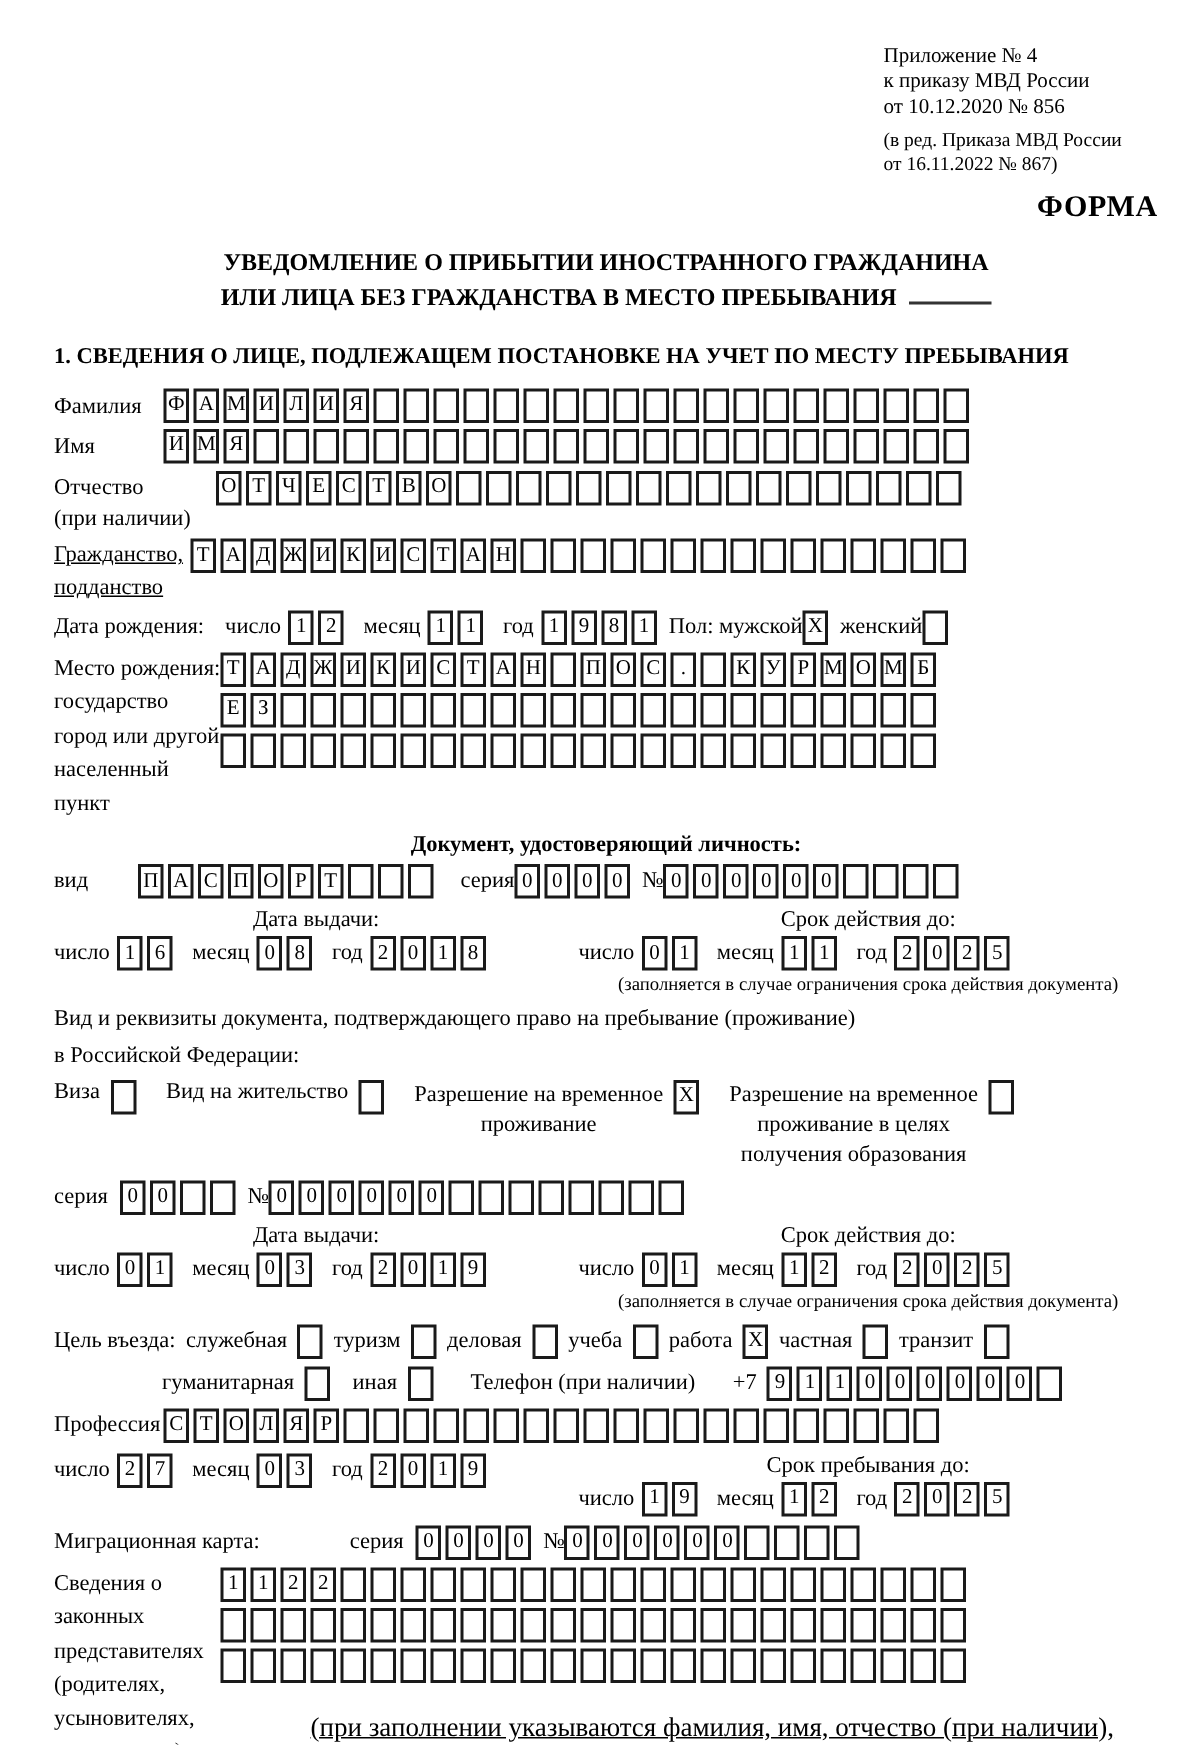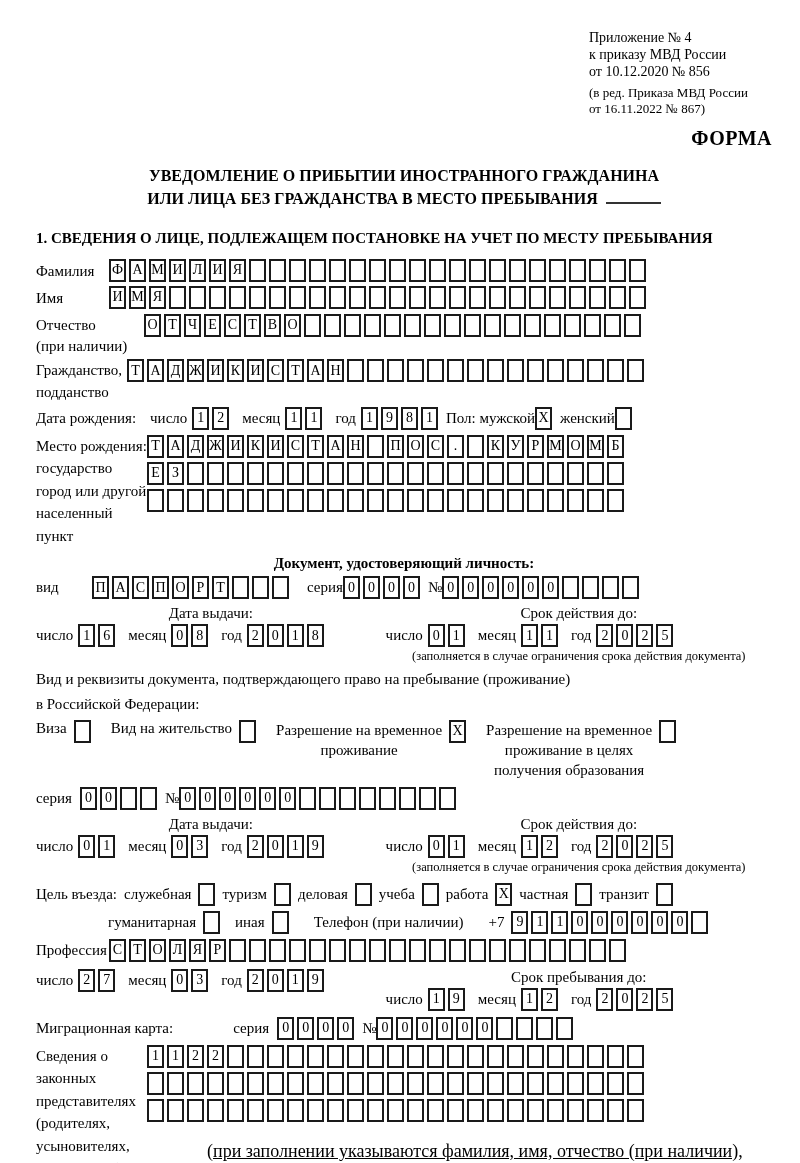--- a/index.html
+++ b/index.html
@@ -17,21 +17,21 @@
 
   .form-word { text-align: right; font-weight: bold; font-size: 20px; margin-top: 10px; letter-spacing: .5px; }
 
   .title { text-align: center; font-weight: bold; font-size: 16px; margin-top: 14px; line-height: 1.45; }
   .blank-line { display: inline-block; width: 55px; border-bottom: 2px solid #333; margin-left: 8px; }
 
   .sec-heading { font-weight: bold; font-size: 15px; margin-top: 20px; }
 
   .frow { display: flex; align-items: flex-start; margin-top: 6px; }
   .lbl { flex: none; padding-top: 4px; }
-  .w73 { width: 73px; } .w108 { width: 108px; } .w91 { width: 91px; } .w111 { width: 111px; } .w56 { width: 56px; }
+  .w73 { width: 73px; } .w108 { width: 108px; } .w91 { width: 91px; text-decoration: underline; } .w111 { width: 111px; } .w56 { width: 56px; }
   .lblcol { flex: none; line-height: 1.5; }
   .sub { line-height: 1.4; }
 
   .cells { display: flex; gap: 3px; }
   .cell {
     flex: none; width: 17px; height: 23px; border: 2px solid #1a1a1a;
     display: flex; align-items: center; justify-content: center;
     font-size: 14px; line-height: 1; background: #fff;
   }
   .rows .cells { margin-bottom: 4px; }

